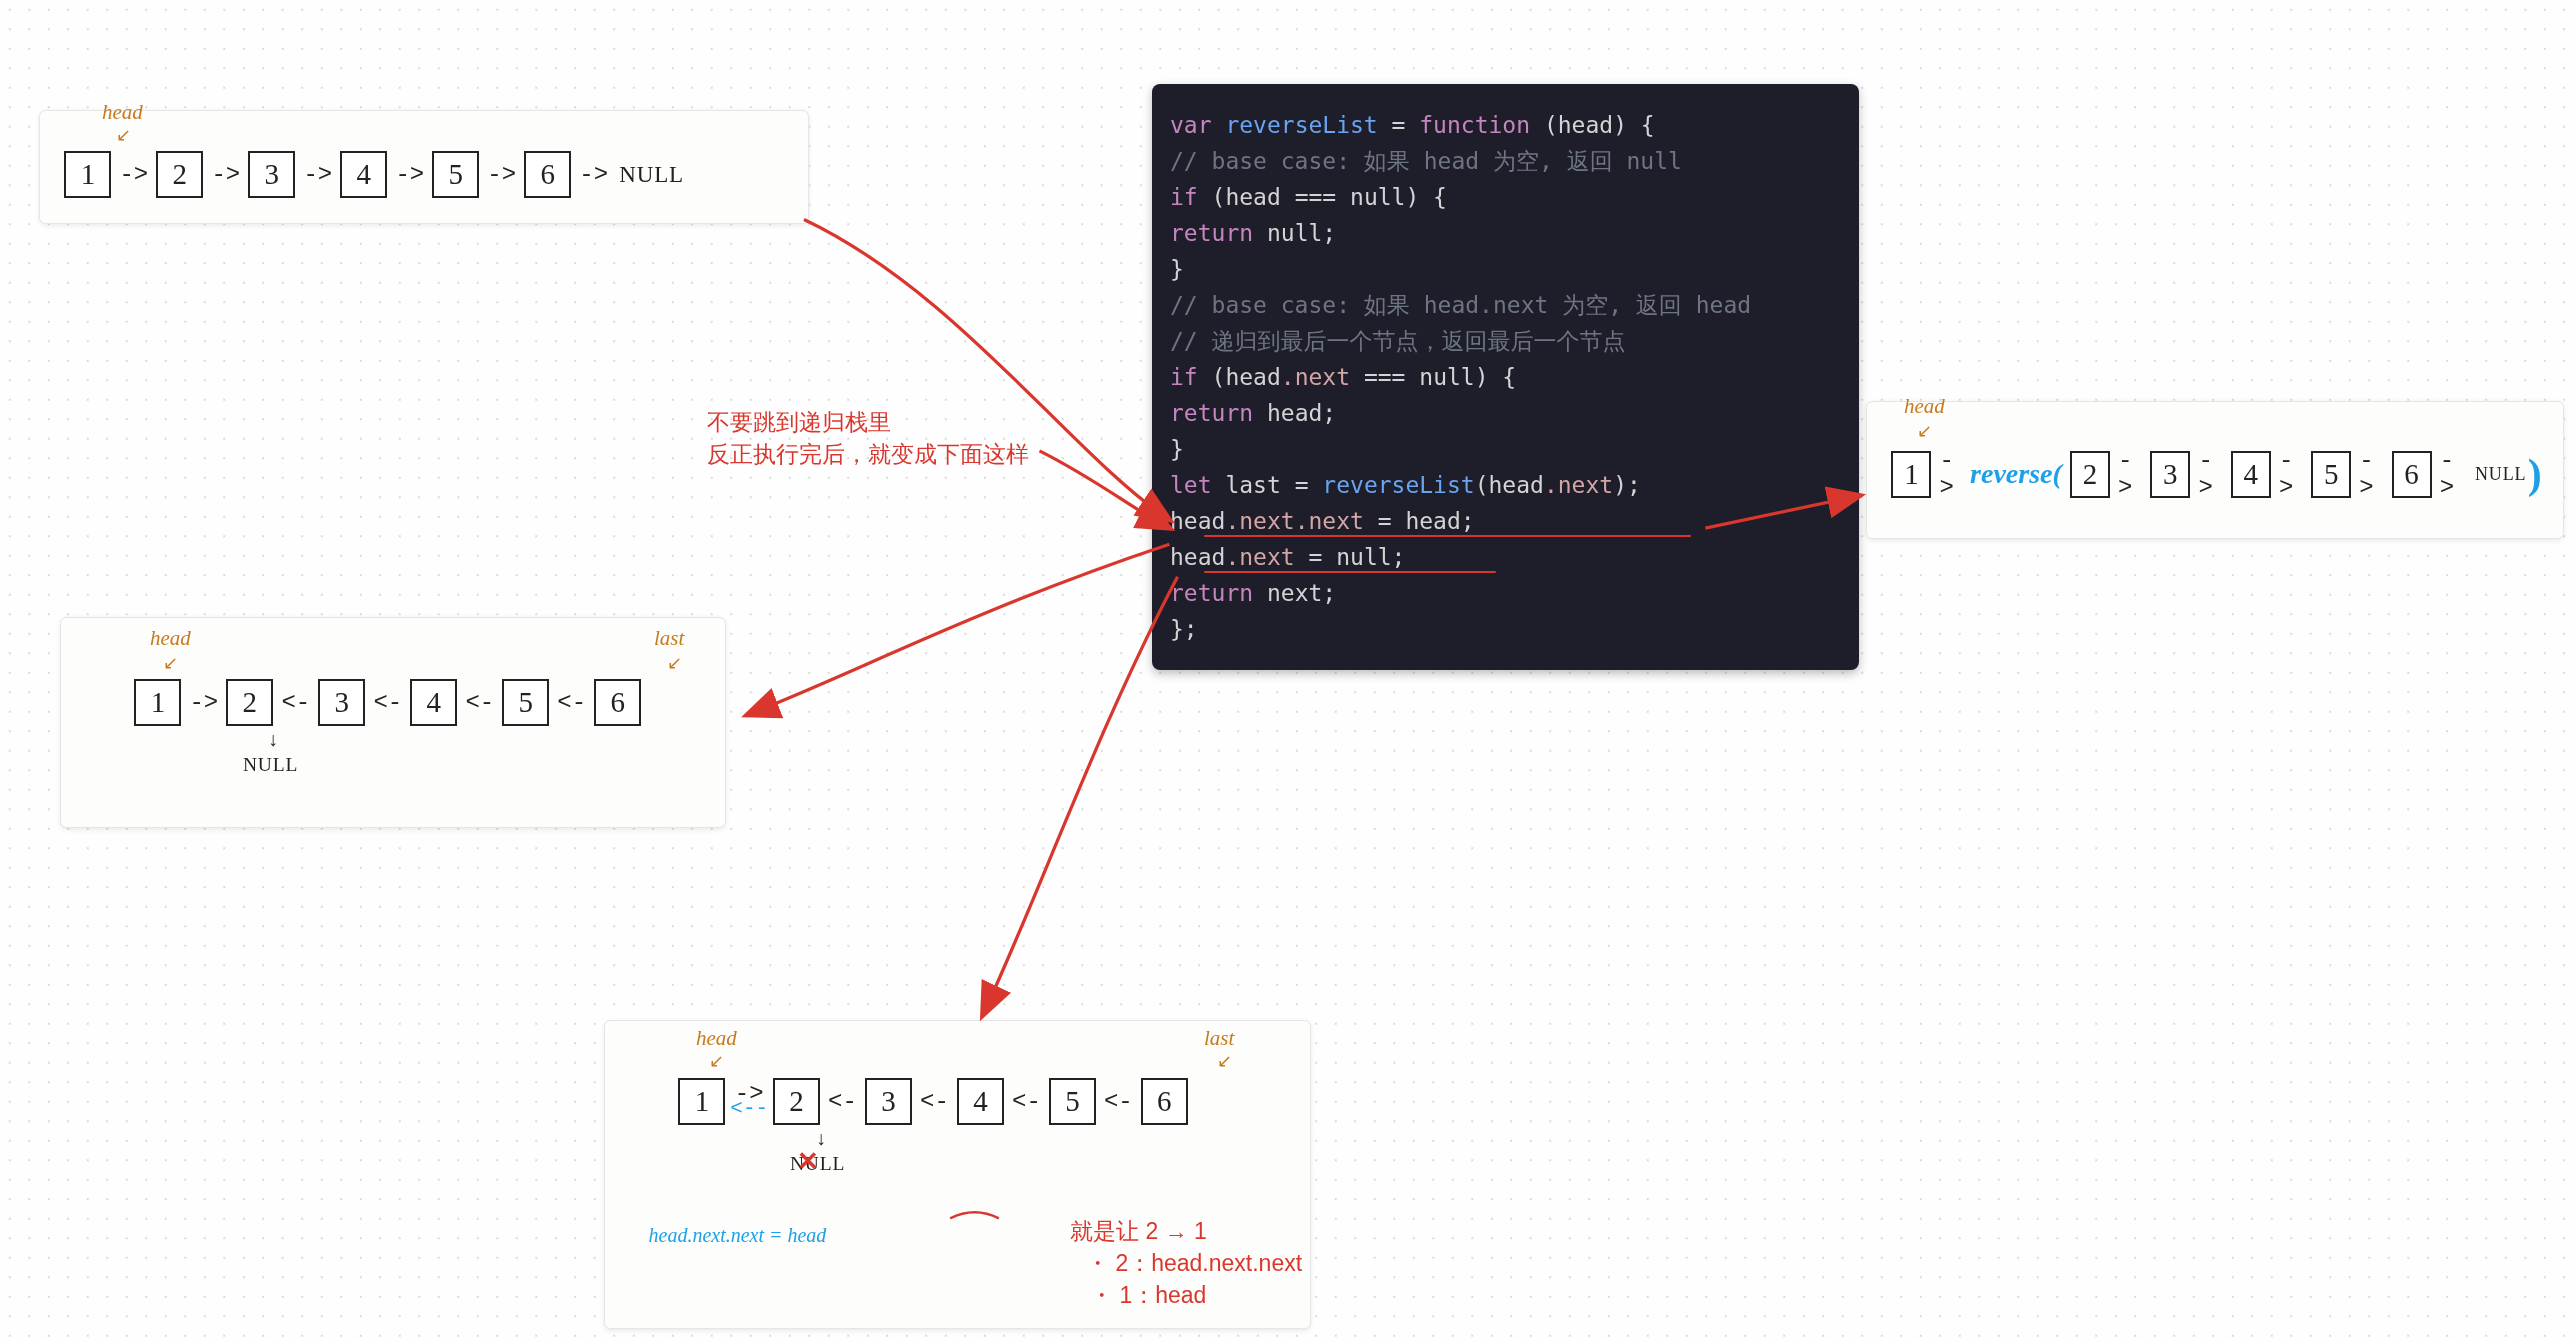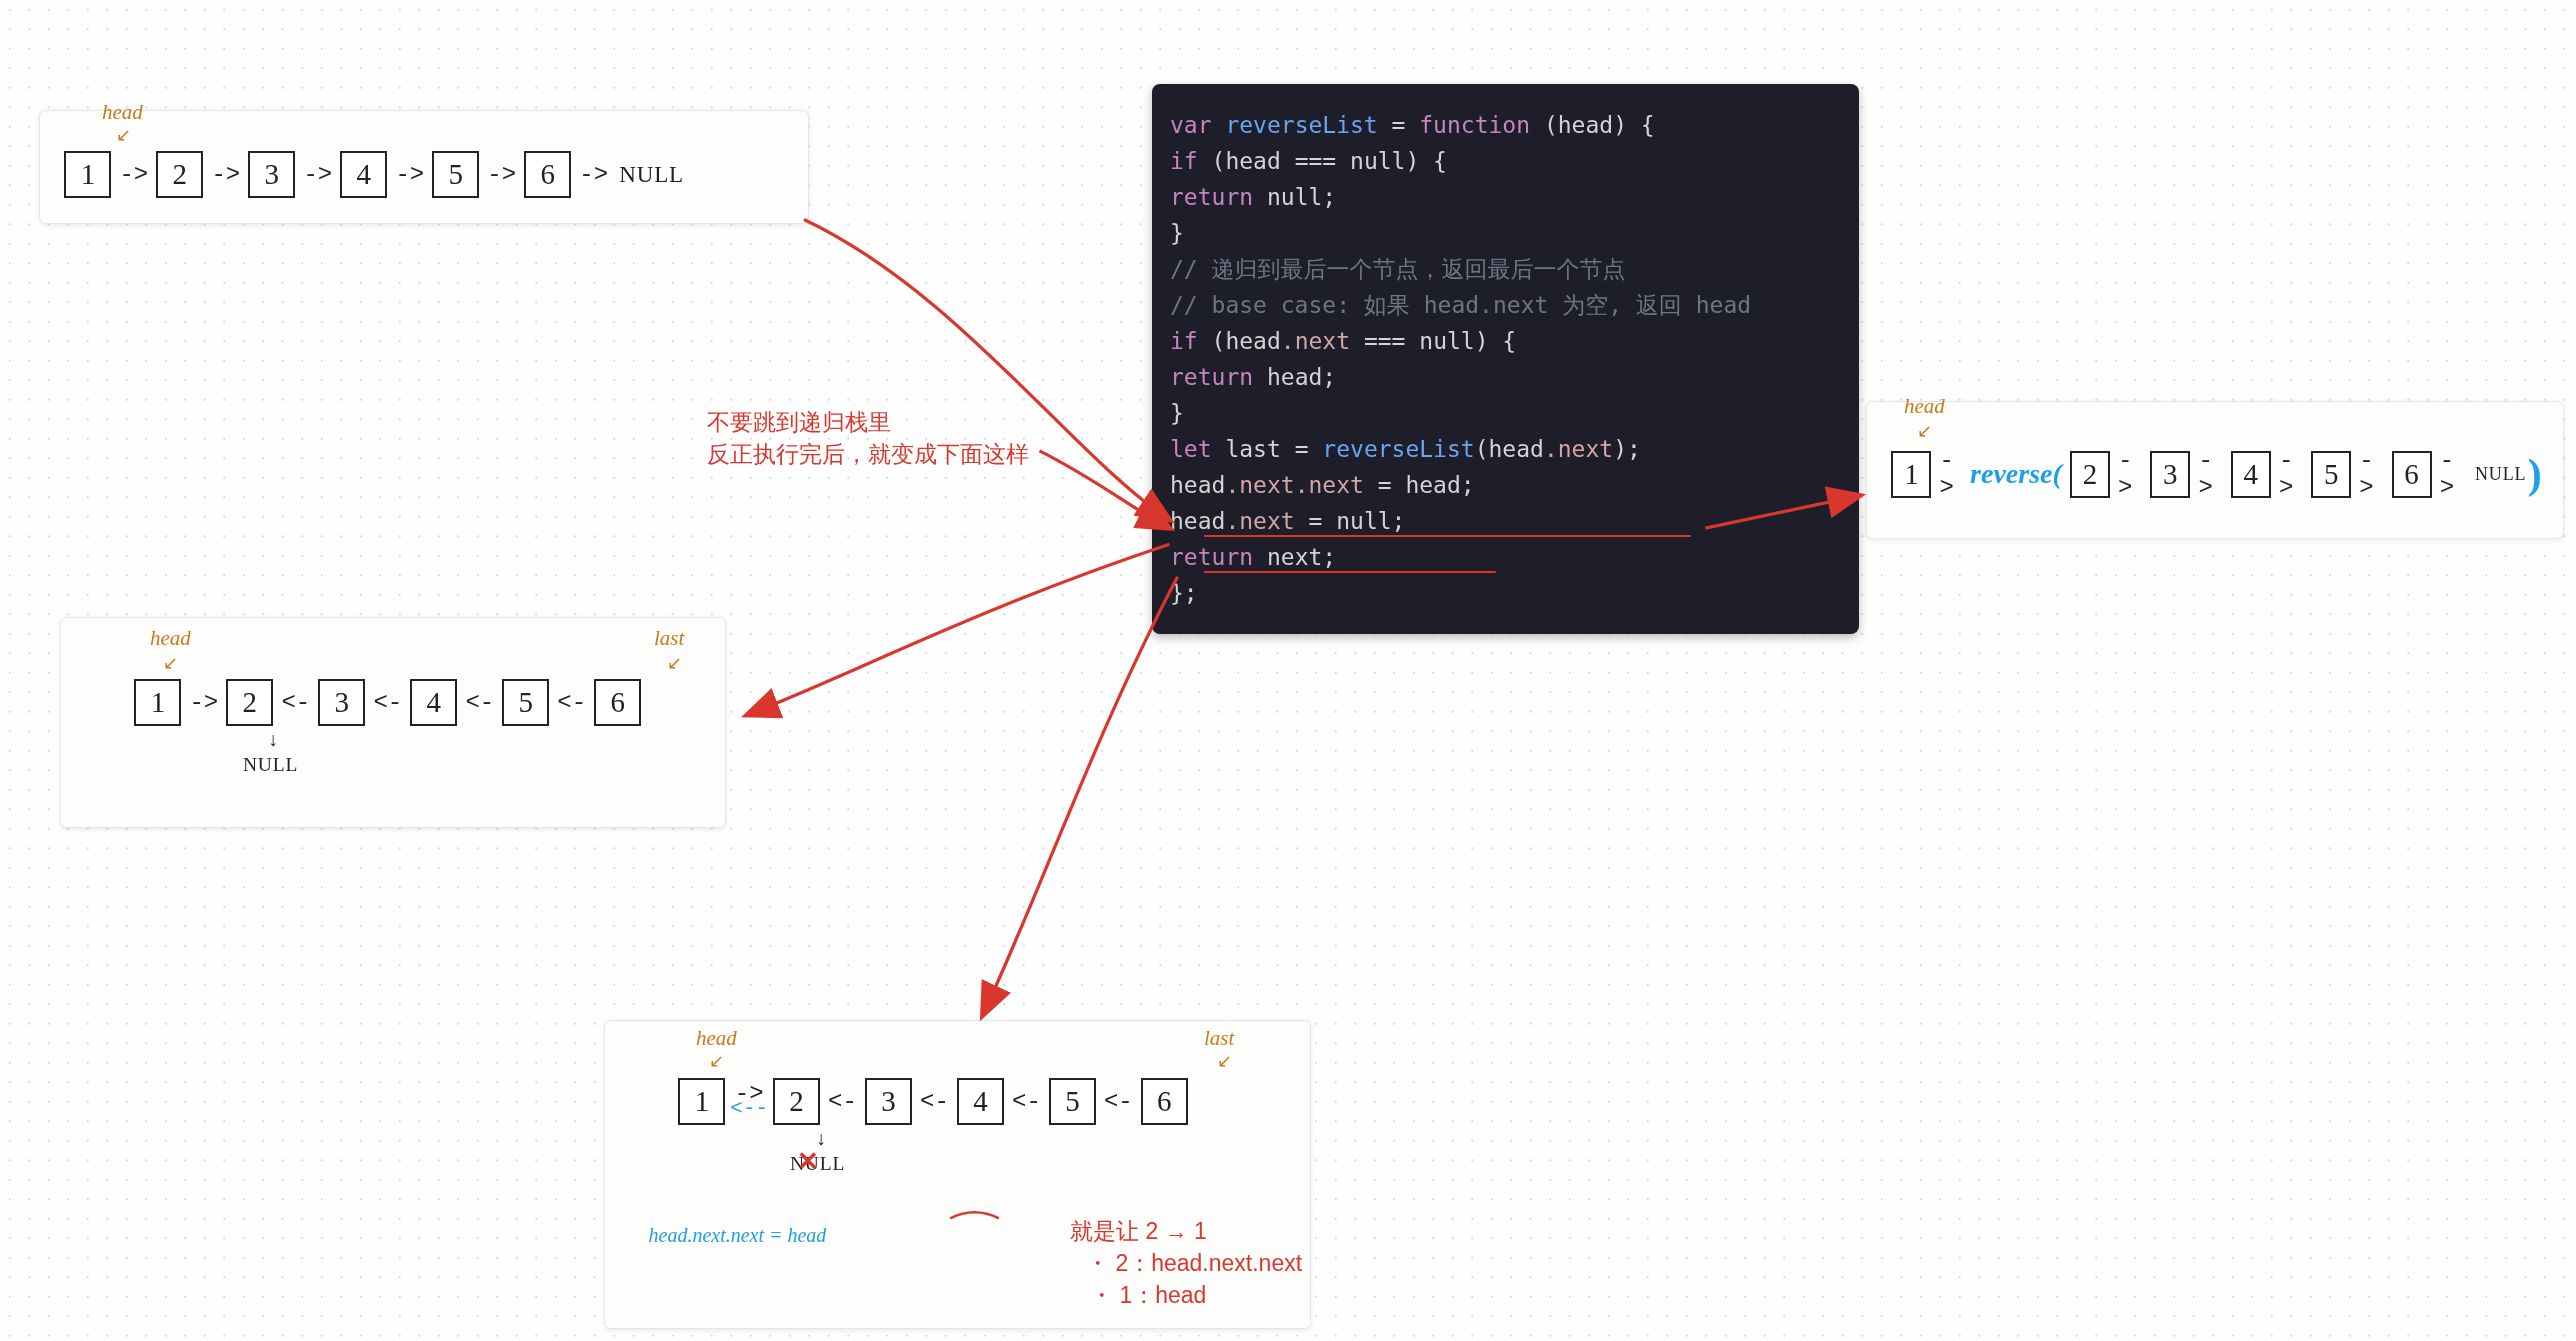--- a/index.html
+++ b/index.html
@@ -151,25 +151,26 @@
   </div>
 </div>
 
 <div class="anno" style="left:707px; top:406px;">
   <div>不要跳到递归栈里</div>
   <div>反正执行完后，就变成下面这样</div>
 </div>
 
 <div class="code-card" style="left:1152px; top:84px; width:707px;">
   <div><span class="kw">var</span><span class="fn"> reverseList </span><span class="op">=</span><span class="kw"> function</span><span> (head) {</span></div>
+  <div class="cmt">  // base case: 如果 head 为空, 返回 null</div>
   <div><span class="kw">  if</span><span> (head </span><span class="op">===</span><span> null) {</span></div>
   <div><span class="kw">    return</span><span> null;</span></div>
   <div>  }</div>
+  <div class="cmt">  // base case: 如果 head.next 为空, 返回 head</div>
   <div class="cmt">  // 递归到最后一个节点，返回最后一个节点</div>
-  <div class="cmt">  // base case: 如果 head.next 为空, 返回 head</div>
   <div><span class="kw">  if</span><span> (head</span><span class="prop">.next </span><span class="op">===</span><span> null) {</span></div>
   <div><span class="kw">    return</span><span> head;</span></div>
   <div>  }</div>
   <div></div>
   <div><span class="kw">  let</span><span> last </span><span class="op">=</span><span class="fn"> reverseList</span><span>(head</span><span class="prop">.next</span><span>);</span></div>
   <div><span>  head</span><span class="prop">.next.next</span><span> = head;</span></div>
   <div><span>  head</span><span class="prop">.next</span><span> = null;</span></div>
   <div></div>
   <div><span class="kw">  return</span><span> next;</span></div>
   <div>};</div>

